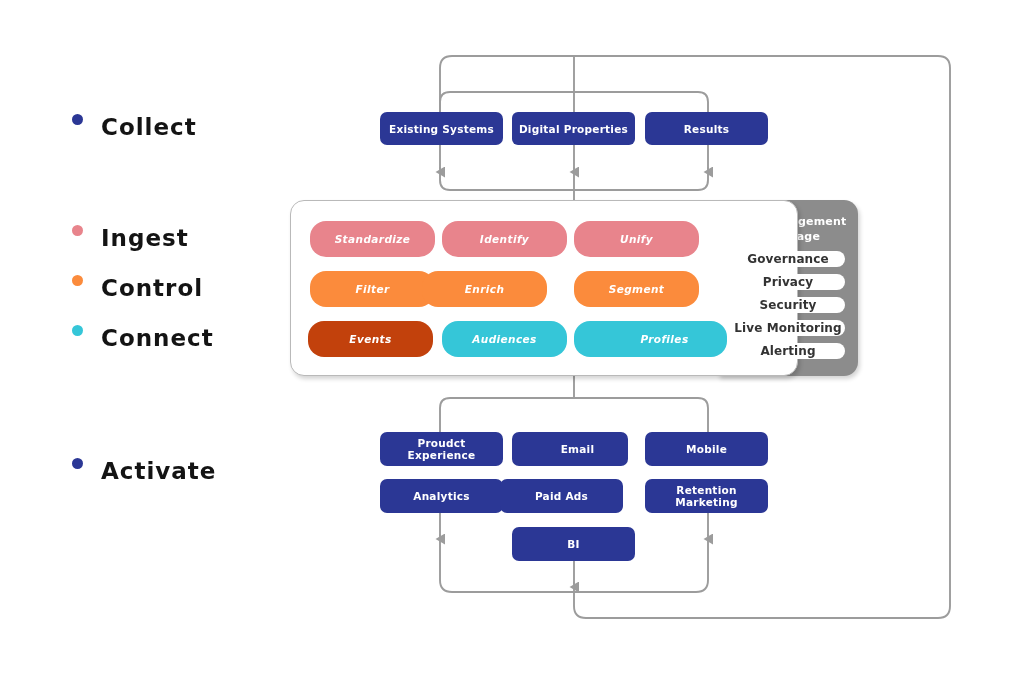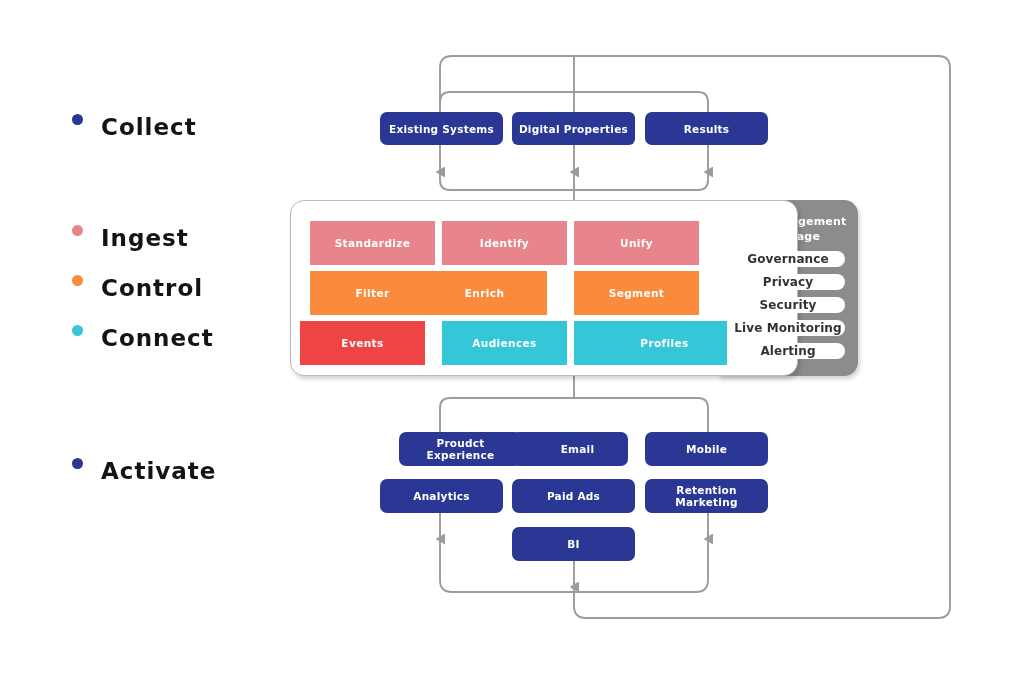--- a/index.html
+++ b/index.html
@@ -121,30 +121,31 @@
     align-items: center;
     justify-content: center;
     z-index: 4;
     letter-spacing: 0.1px;
   }
 
   
   .chip {
     position: absolute;
     width: 125px;
-    height: 44px;
-    border-radius: 0;
+    height: 36px;
+    border-radius: 16px;
     color: #ffffff;
     font-size: 10.5px;
     font-weight: bold;
     letter-spacing: 0.4px;
     display: flex;
     align-items: center;
     justify-content: center;
     z-index: 5;
+    font-style: italic;
   }
 </style>
 </head>
 <body>
 
 <div id="canvas">
 
   <svg id="wires" viewBox="0 0 1024 677" width="1024" height="677">
     <defs>
       <marker id="tri" markerWidth="12" markerHeight="10" refX="1.5" refY="5" orient="auto" markerUnits="userSpaceOnUse">
@@ -217,33 +218,33 @@
   <div id="white-panel"></div>
 
   <div class="chip" style="left:310px; top:221px; background:#E8848C;">Standardize</div>
   <div class="chip" style="left:442px; top:221px; background:#E8848C;">Identify</div>
   <div class="chip" style="left:574px; top:221px; background:#E8848C;">Unify</div>
 
   <div class="chip" style="left:310px; top:271px; background:#FB8B3C;">Filter</div>
   <div class="chip" style="left:422px; top:271px; background:#FB8B3C;">Enrich</div>
   <div class="chip" style="left:574px; top:271px; background:#FB8B3C;">Segment</div>
 
-  <div class="chip" style="left:300px; top:321px; background:#ef4444;">Events</div>
+  <div class="chip" style="left:308px; top:321px; background:#c2410c;">Events</div>
   <div class="chip" style="left:442px; top:321px; background:#35C6D8;">Audiences</div>
   <div class="chip" style="left:574px; top:321px; background:#35C6D8;padding-left:28px;">Profiles</div>
 
   <div class="gray-pill" style="top:251px;">Governance</div>
   <div class="gray-pill" style="top:274px;">Privacy</div>
   <div class="gray-pill" style="top:297px;">Security</div>
   <div class="gray-pill" style="top:320px;">Live Monitoring</div>
   <div class="gray-pill" style="top:343px;">Alerting</div>
 
-  <div class="navy-box" style="left:380px; top:432px; width:123px; height:34px;margin-left:19px;">Proudct Experience</div>
+  <div class="navy-box" style="left:380px; top:432px; width:123px; height:34px;">Proudct Experience</div>
   <div class="navy-box" style="left:512px; top:432px; width:116px; height:34px;padding-left:19px;">Email</div>
   <div class="navy-box" style="left:645px; top:432px; width:123px; height:34px;">Mobile</div>
 
   <div class="navy-box" style="left:380px; top:479px; width:123px; height:34px;">Analytics</div>
-  <div class="navy-box" style="left:512px; top:479px; width:123px; height:34px;">Paid Ads</div>
+  <div class="navy-box" style="left:500px; top:479px; width:123px; height:34px;">Paid Ads</div>
   <div class="navy-box" style="left:645px; top:479px; width:123px; height:34px;">Retention Marketing</div>
 
   <div class="navy-box" style="left:512px; top:527px; width:123px; height:34px;">BI</div>
 
 </div>
 
 </body></html>

